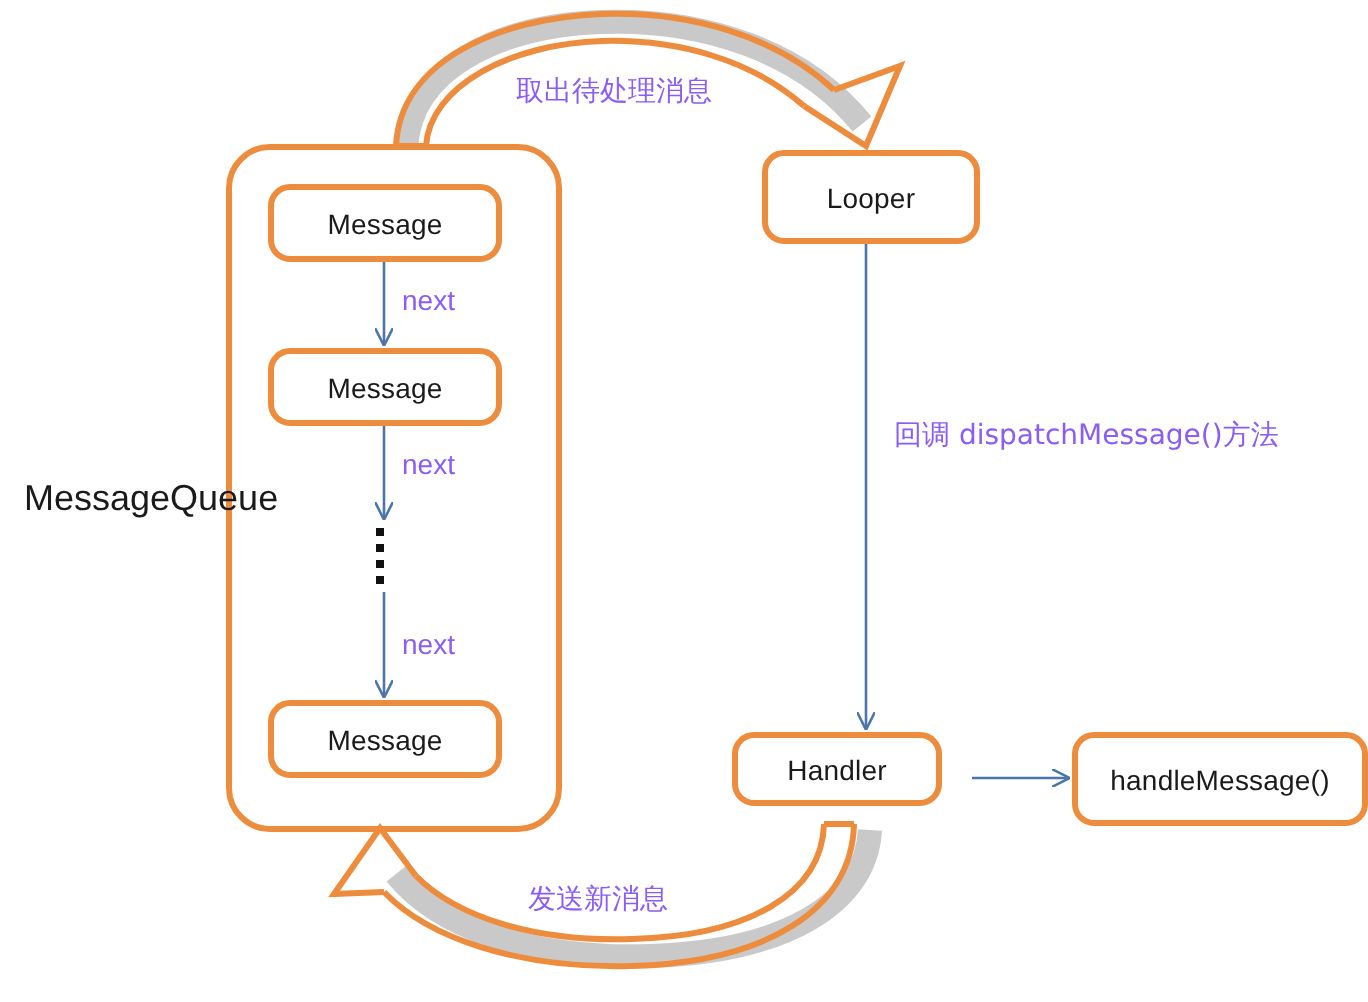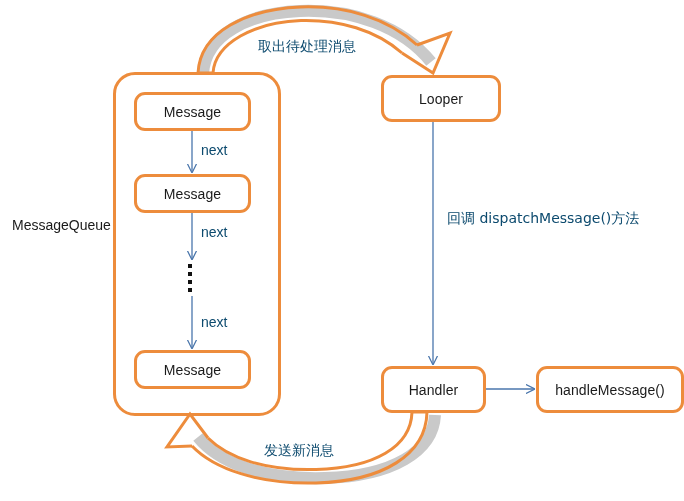--- a/index.html
+++ b/index.html
@@ -36,35 +36,36 @@
     line-height: 1;
     letter-spacing: 0.1px;
   }
   .container-node {
     background: transparent;
     border-radius: 22px;
     border-width: 3px;
   }
   .edge-label {
     position: absolute;
-    color: #0c4a6e;
+    color: #8b5cf6;
     font-size: 14px;
     white-space: nowrap;
     line-height: 1;
   }
   .edge-label.cjk {
     font-family: "DejaVu Sans", "Liberation Sans", sans-serif;
     font-size: 14px;
   }
   .side-label {
     position: absolute;
     color: #1a1a1a;
-    font-size: 14px;
+    font-size: 18px;
     white-space: nowrap;
     line-height: 1;
+    margin-top: 22px;
   }
   .ellipsis-dots {
     position: absolute;
     display: flex;
     flex-direction: column;
     align-items: center;
     justify-content: space-between;
   }
   .ellipsis-dots i {
     display: block;
@@ -137,23 +138,23 @@
 
   <div class="node" style="left:134px; top:350px; width:117px; height:39px;">Message</div>
 
   <div class="ellipsis-dots" style="left:187px; top:264px; width:5px; height:28px;">
     <i></i>
     <i></i>
     <i></i>
     <i></i>
   </div>
 
-  <div class="node" style="left:381px; top:75px; width:120px; height:47px;">Looper</div>
+  <div class="node" style="left:381px; top:75px; width:109px; height:47px;">Looper</div>
 
-  <div class="node" style="left:381px; top:366px; width:105px; height:47px;">Handler</div>
+  <div class="node" style="left:366px; top:366px; width:105px; height:37px;">Handler</div>
 
   <div class="node" style="left:536px; top:366px; width:148px; height:47px;">handleMessage()</div>
 
   <div class="edge-label" style="left:201px; top:143px;">next</div>
 
   <div class="edge-label" style="left:201px; top:225px;">next</div>
 
   <div class="edge-label" style="left:201px; top:315px;">next</div>
 
   <div class="edge-label cjk" style="left:258px; top:39px;">取出待处理消息</div>

